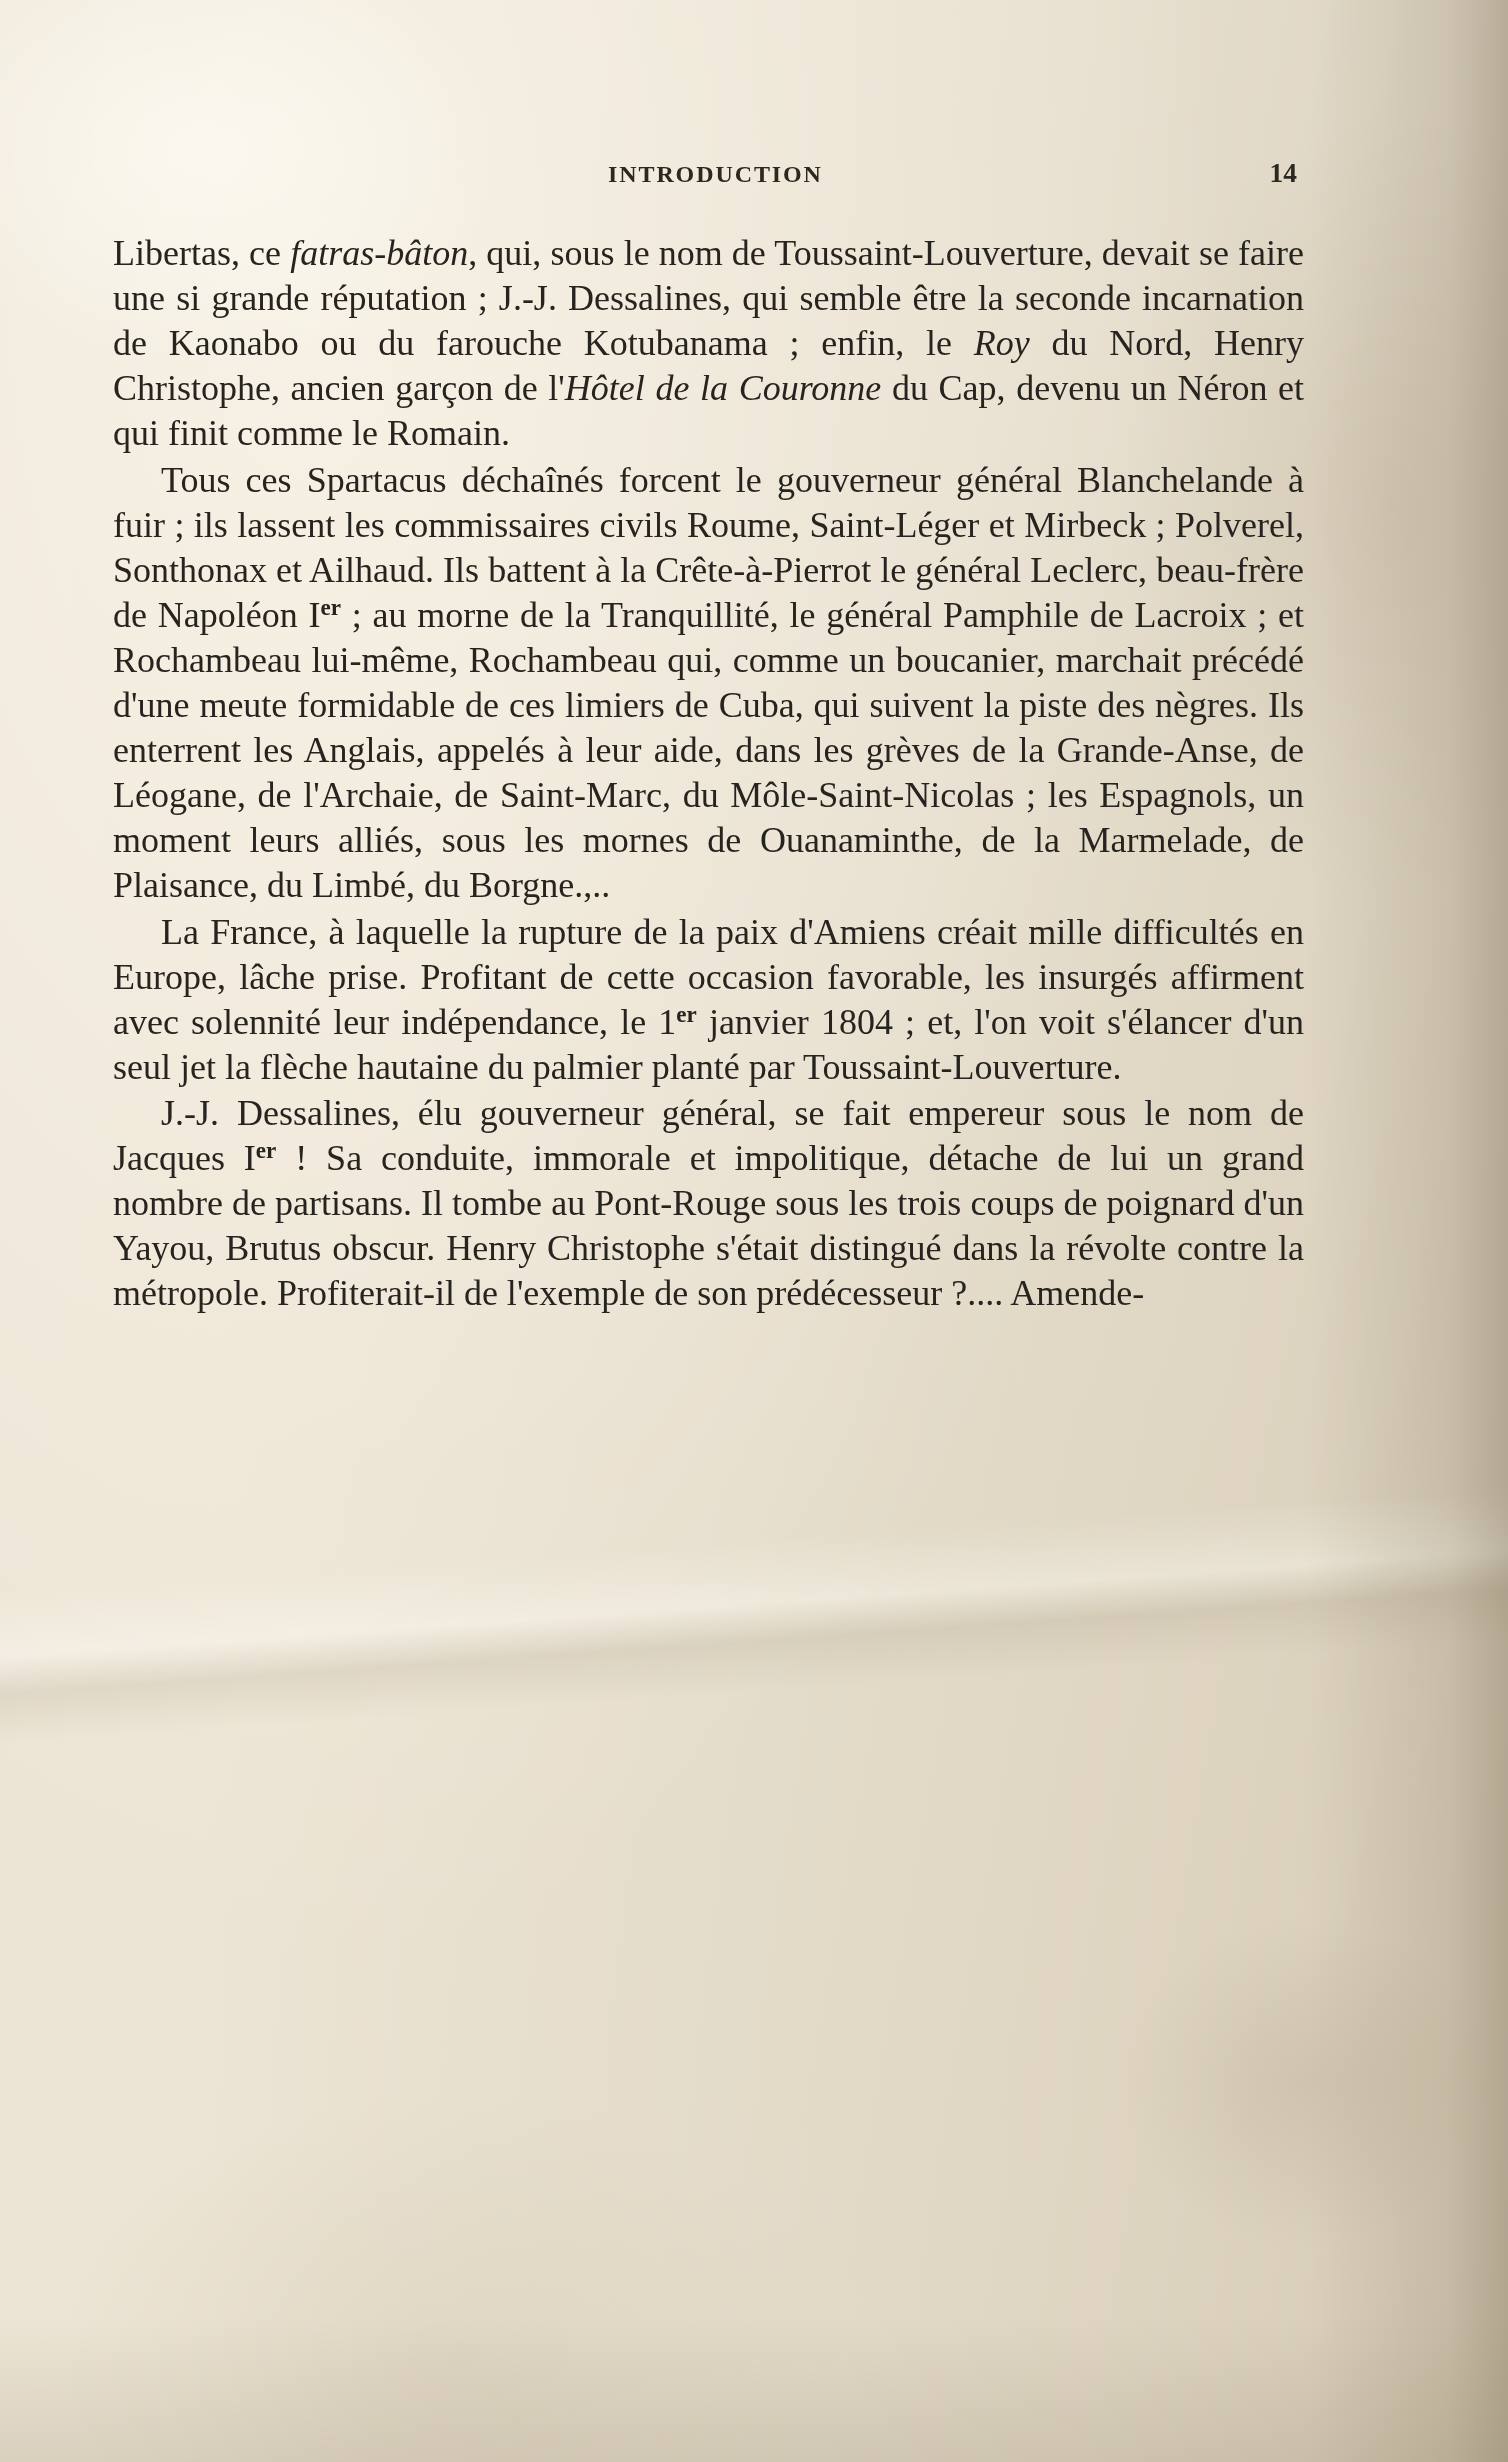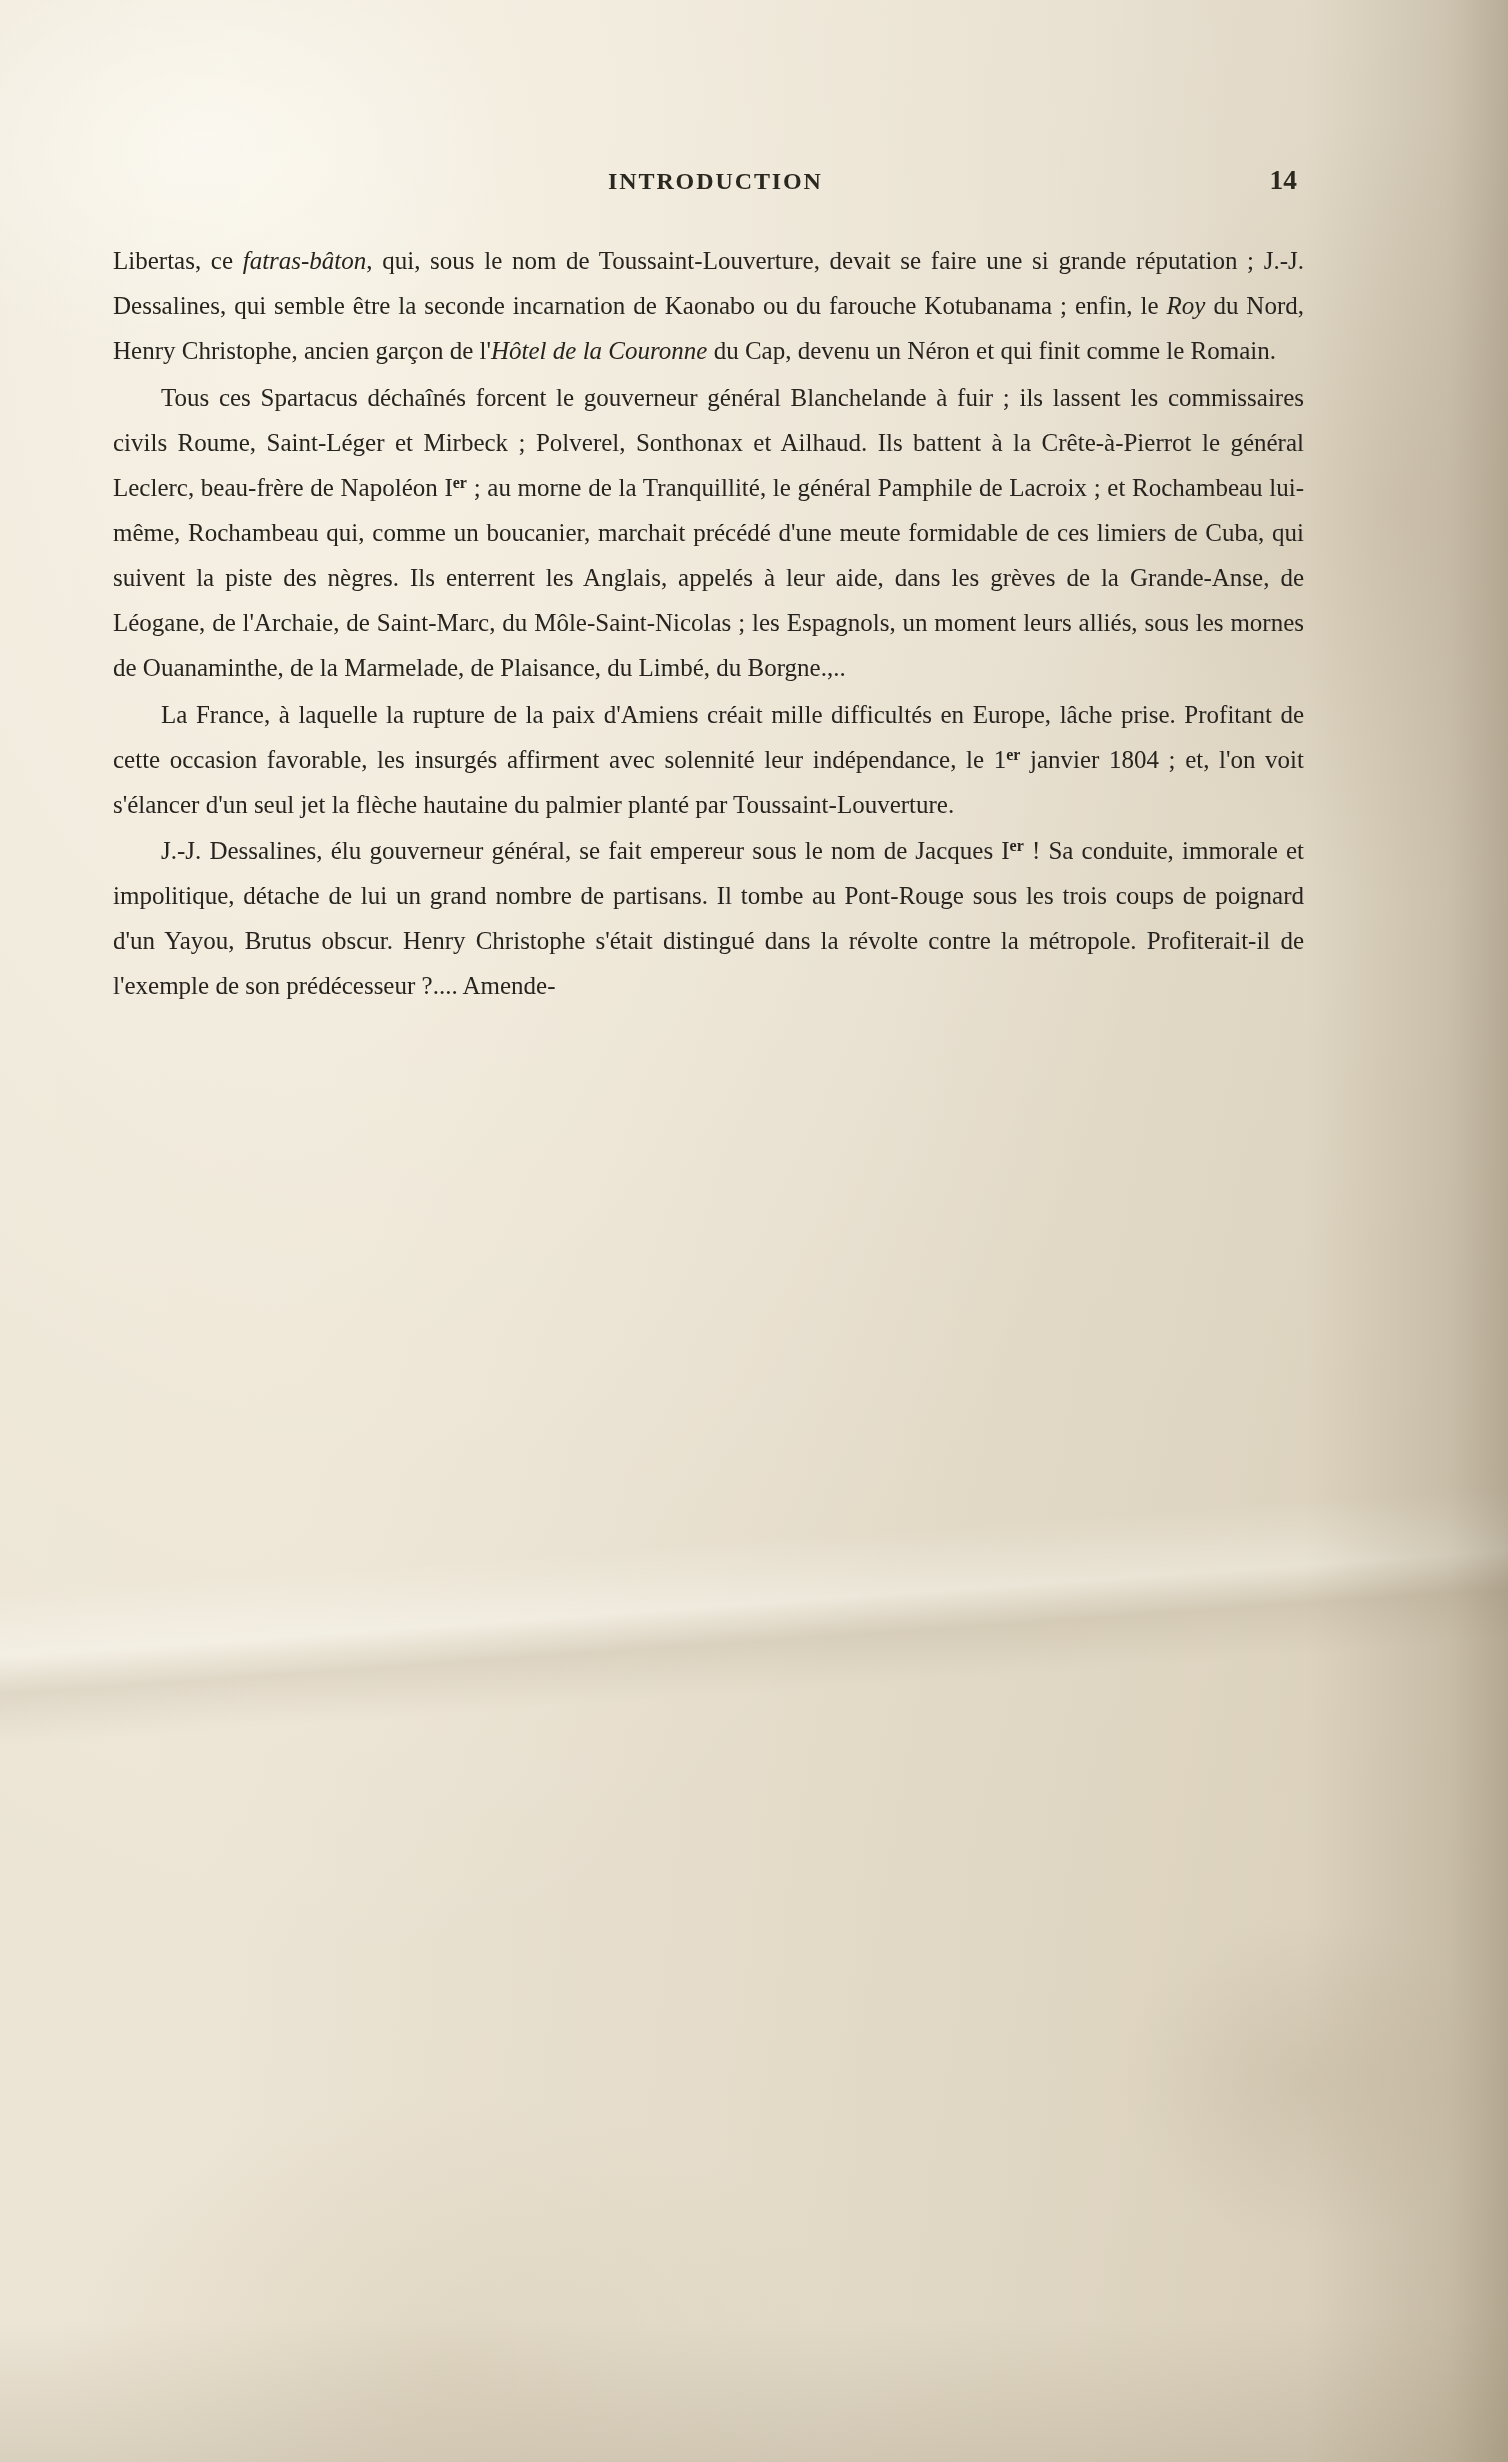--- a/index.html
+++ b/index.html
@@ -50,21 +50,21 @@
   }
   .fold {
     position: absolute; left: 0; top: 0; width: 100%; height: 100%;
     background: linear-gradient(176deg, rgba(255,255,255,0) 62%, rgba(255,255,250,0.35) 64.5%, rgba(160,148,124,0.18) 66%, rgba(255,255,255,0) 68%);
     pointer-events: none;
   }
 
   .content {
     position: absolute;
     left: 113px;
-    top: 165px;
+    top: 158px;
     width: 1221px;
   }
 
   .header {
     display: flex;
     align-items: baseline;
     justify-content: space-between;
     margin-bottom: 42px;
     padding-left: 495px;
   }
@@ -79,21 +79,21 @@
     font-size: 27.4px;
     font-weight: 700;
     color: #2b2820;
     padding-right: 37px;
   }
 
   p.body {
     margin: 0 0 1.8px 0;
     text-align: justify;
     text-justify: inter-word;
-    font-size: 25px;
+    font-size: 36px;
     line-height: 45px;
     text-indent: 48px;
     color: #272420;
     padding-right: 30px;
   }
   p.body.no-indent { text-indent: 0; }
   em { font-style: italic; }
   sup.ord {
     font-size: 0.64em;
     vertical-align: 0.50em;

